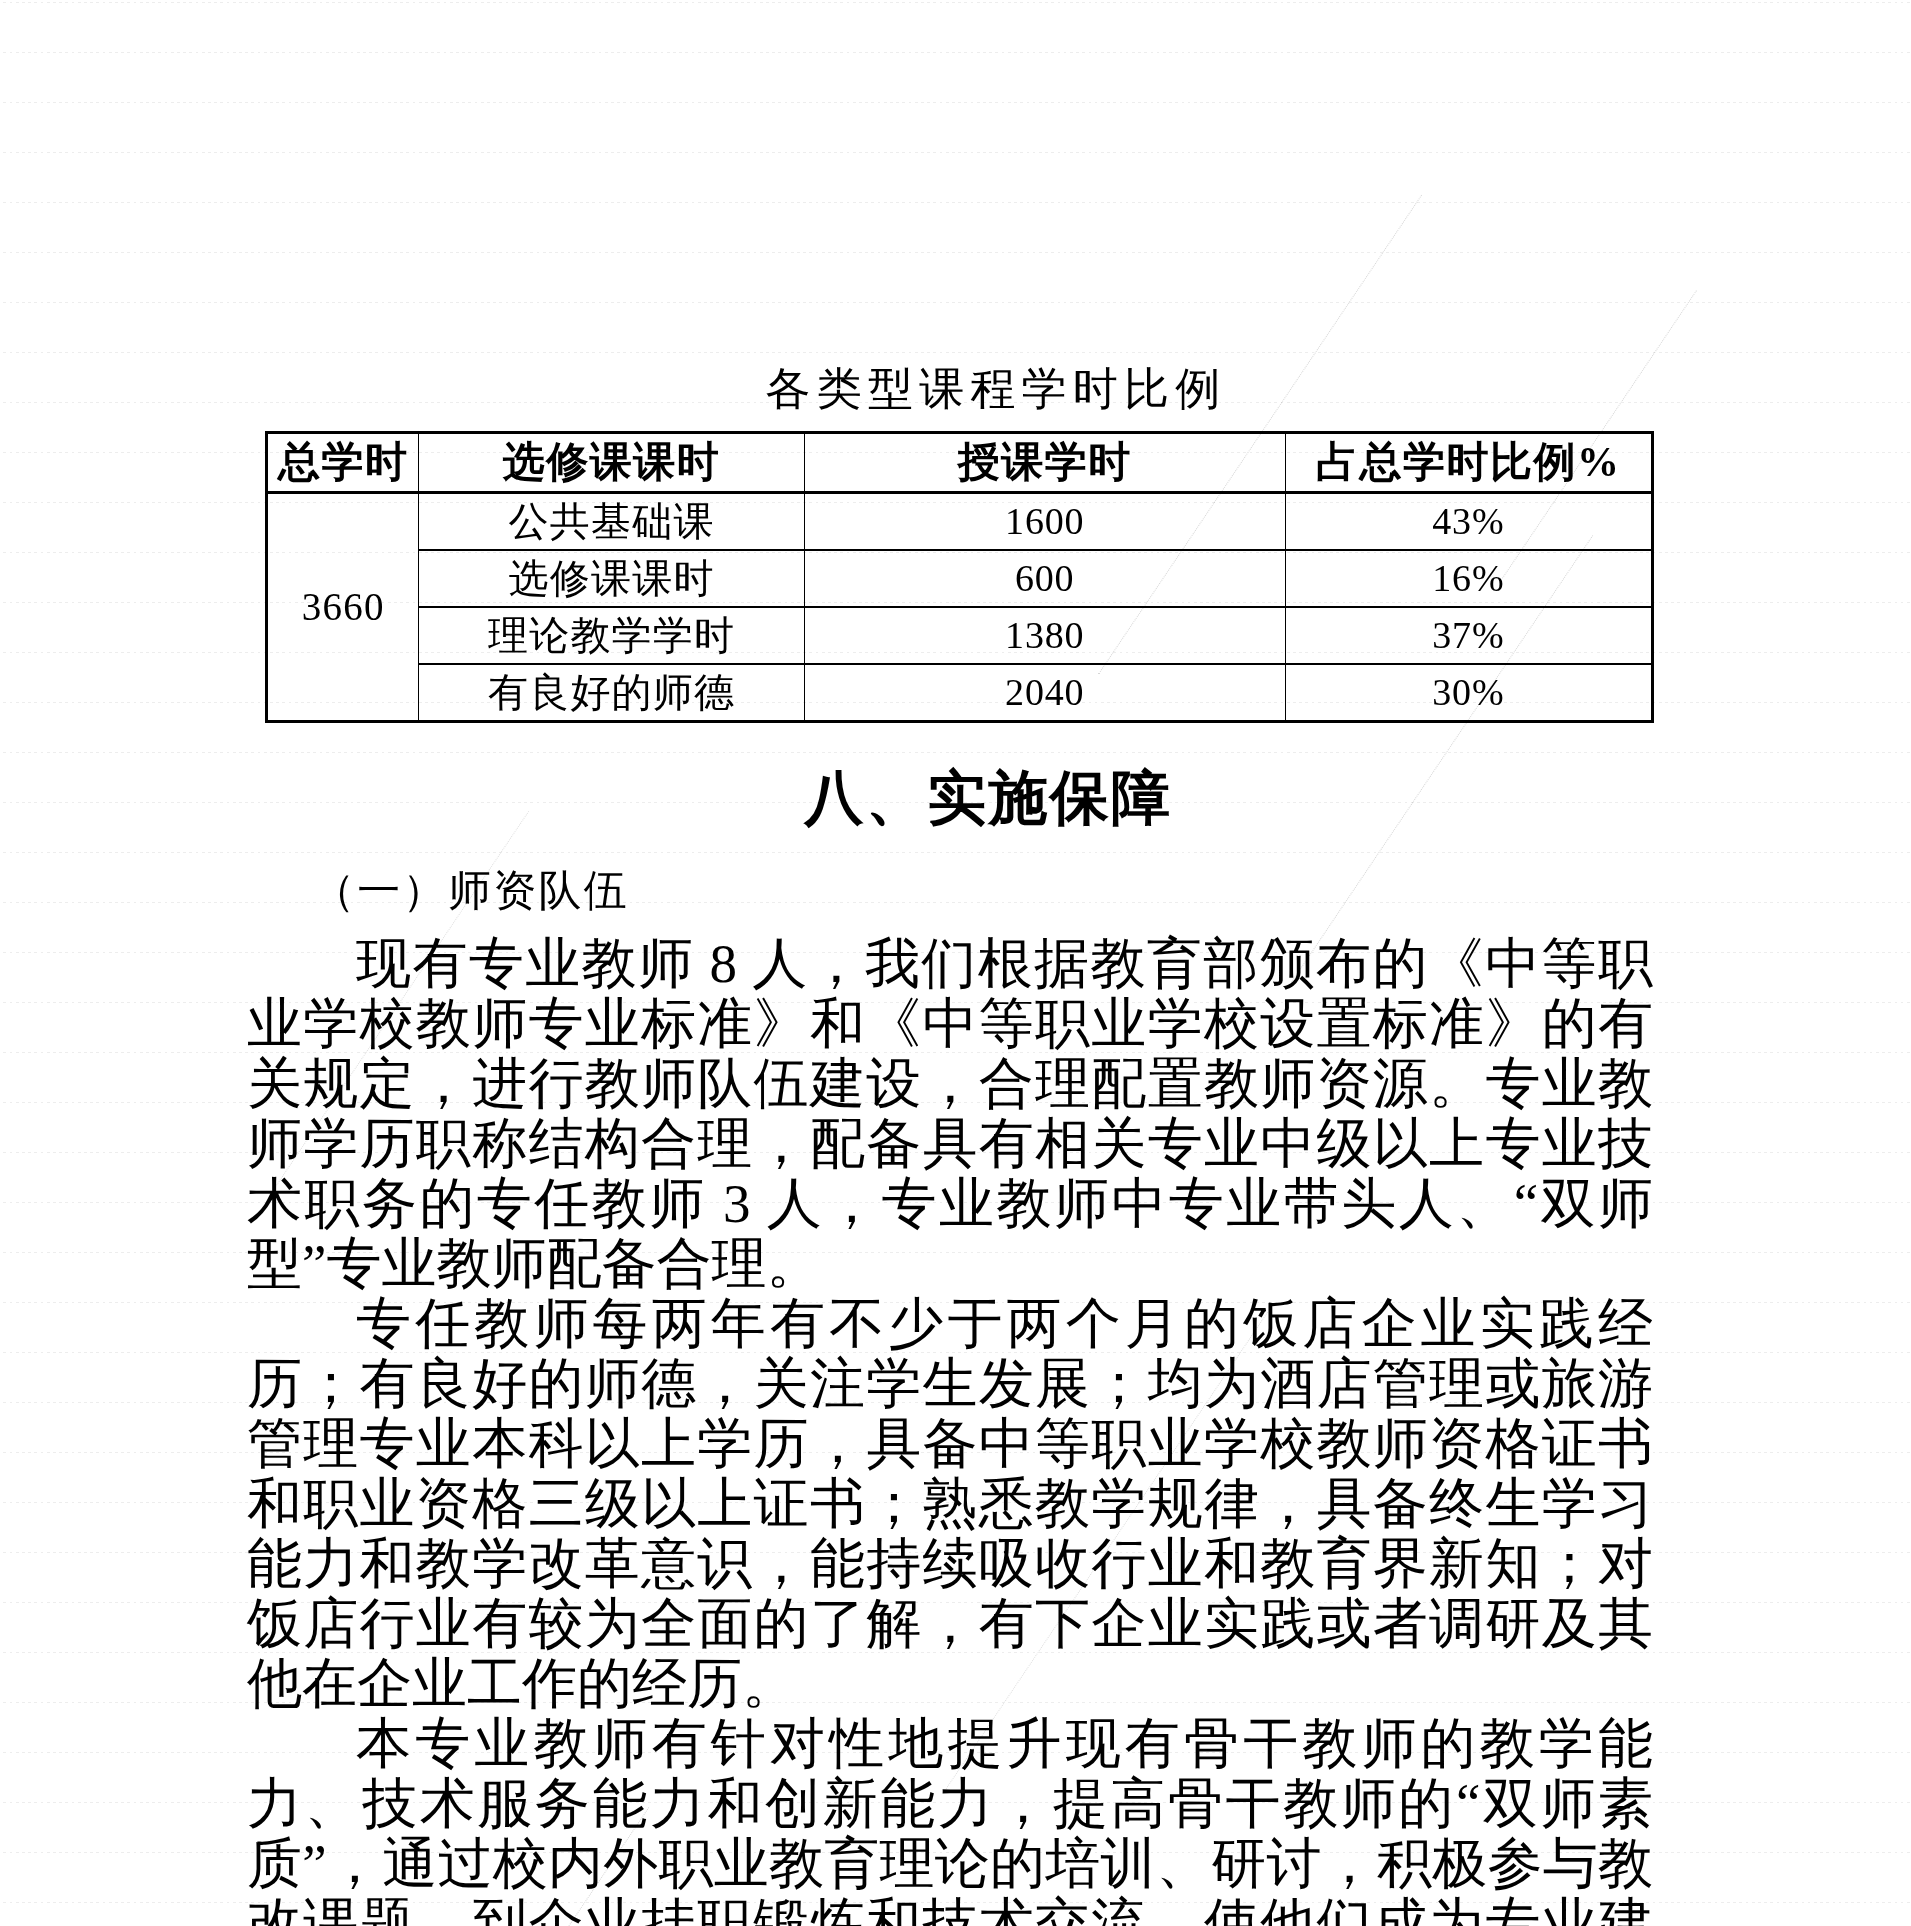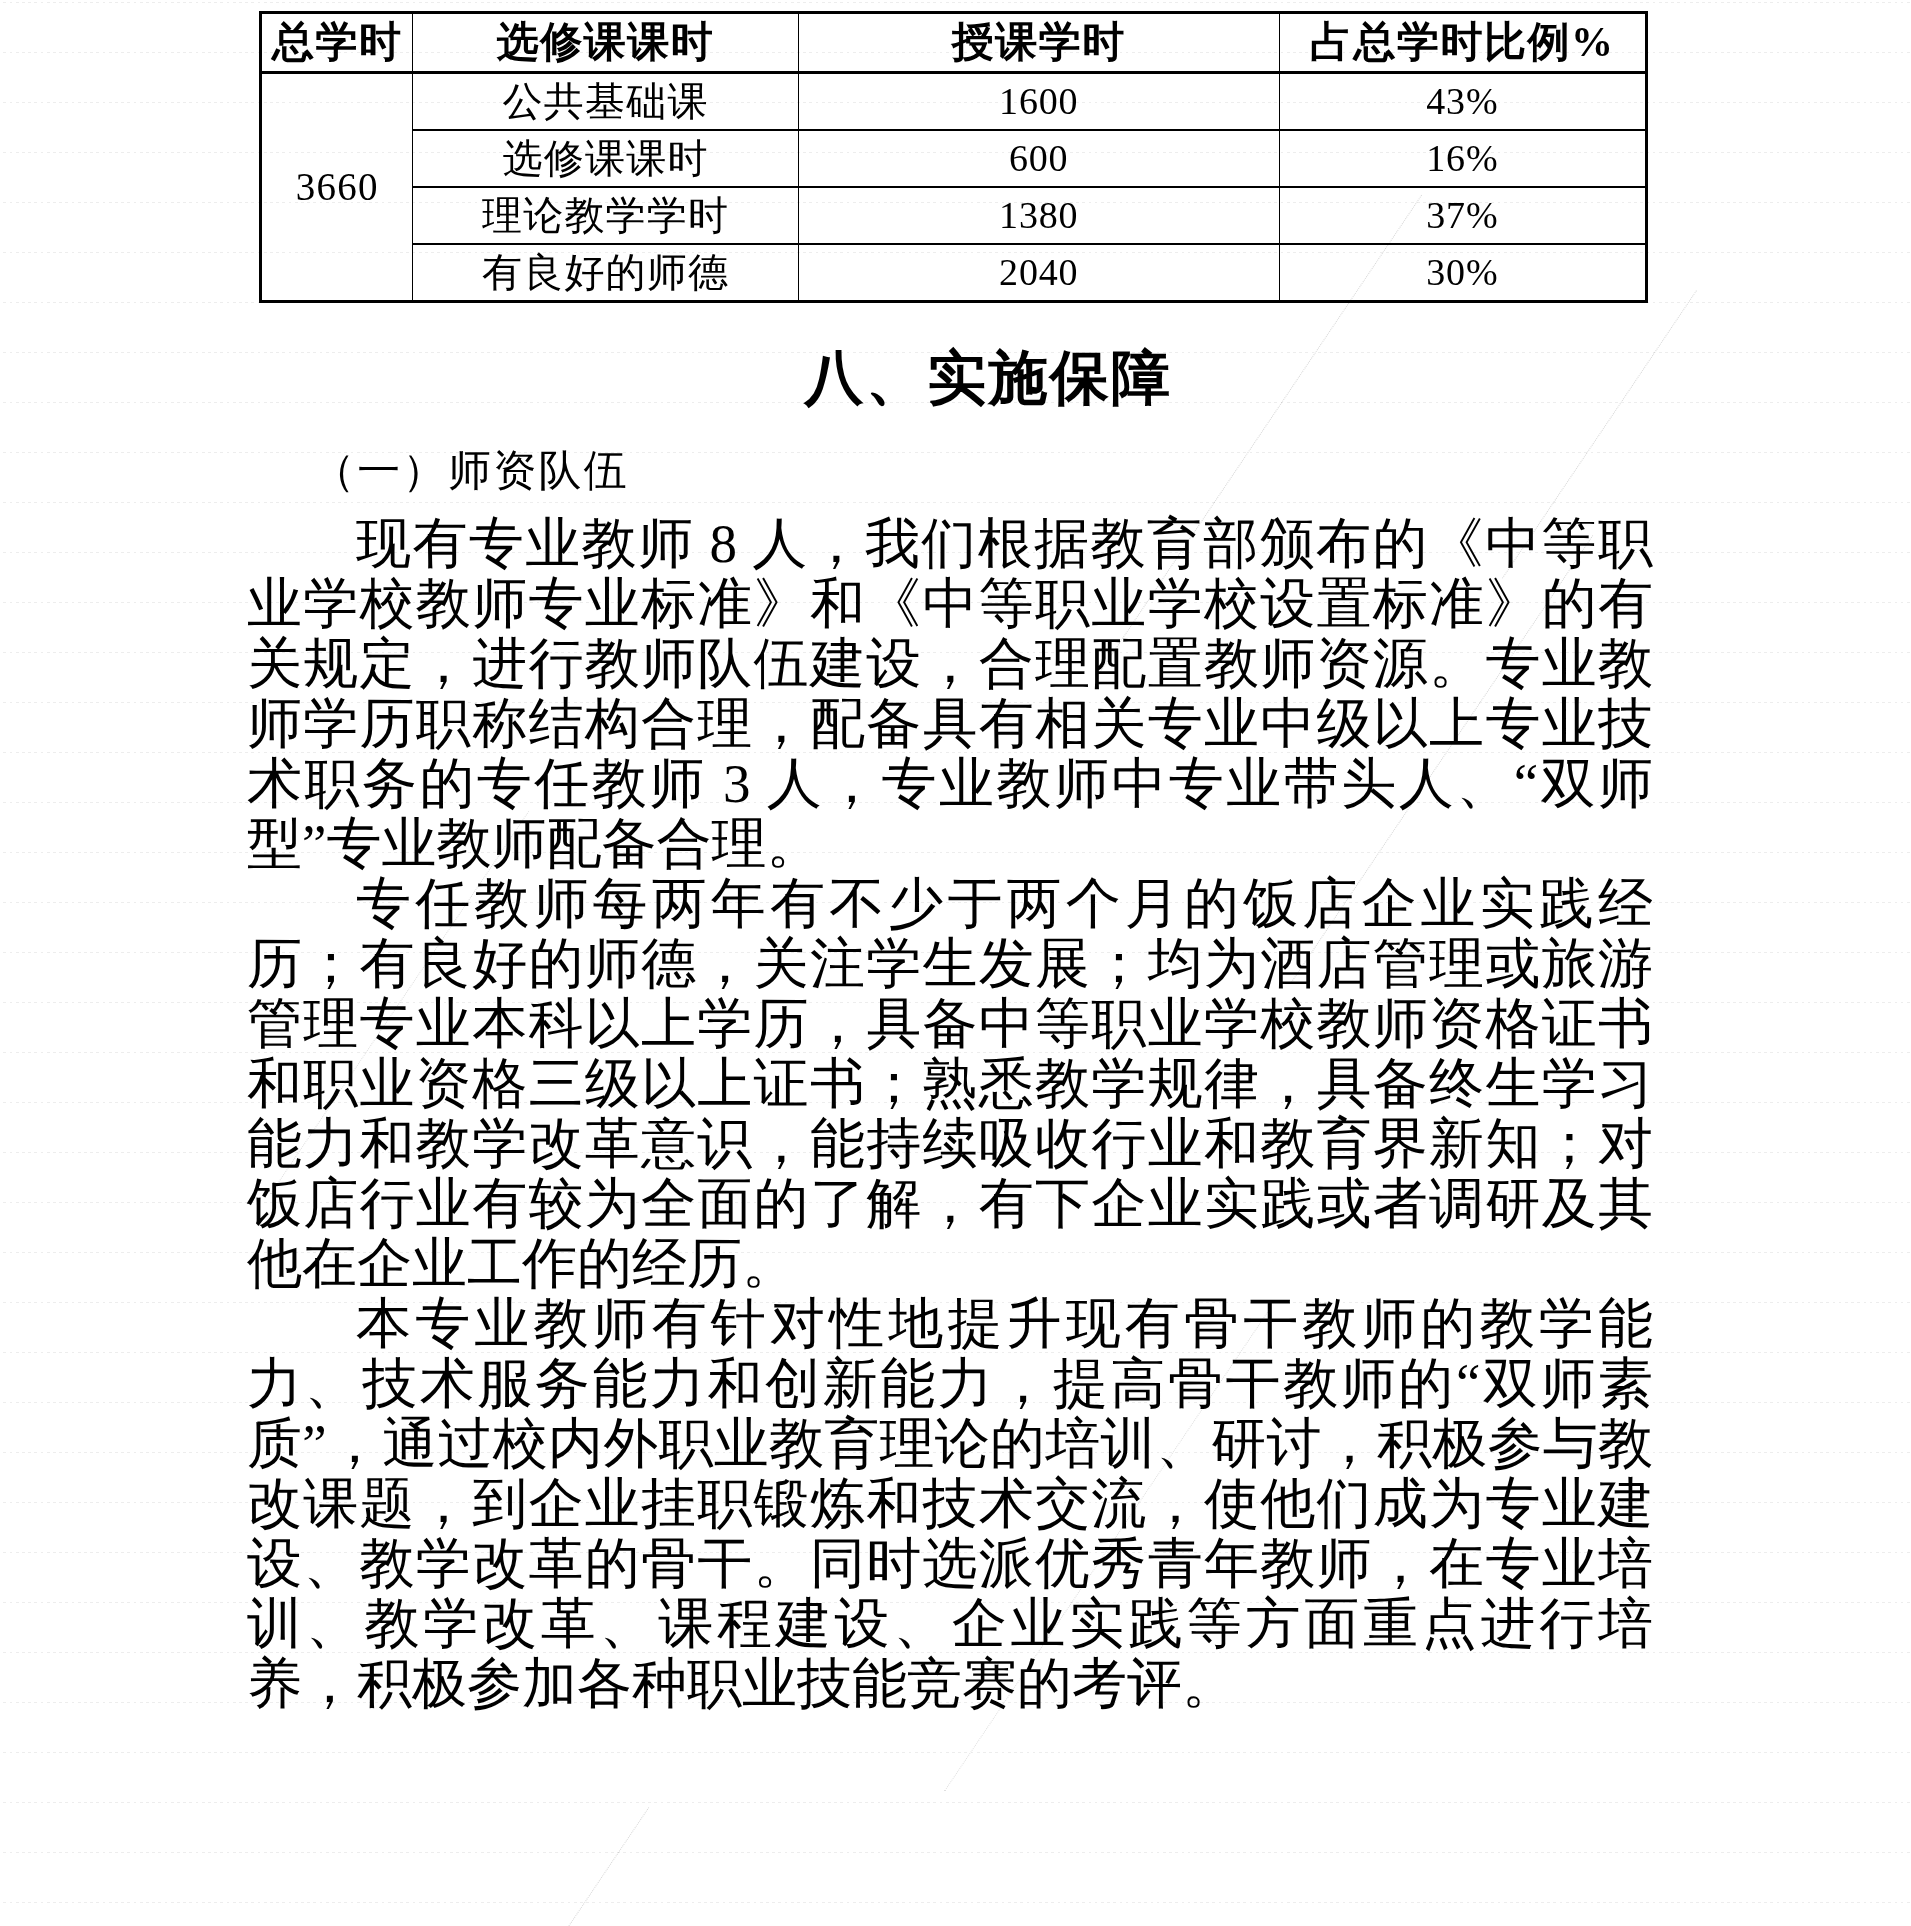--- a/index.html
+++ b/index.html
@@ -30,21 +30,21 @@
     margin-left: 92px;
     text-align: center;
     font-size: 45px;
     font-weight: 400;
     letter-spacing: 6.2px;
     line-height: 62px;
     white-space: nowrap;
   }
   table.hours-table {
     margin-top: 10.8px;
-    margin-left: 12px;
+    margin-left: 18px;
     width: 1389px;
     border-collapse: collapse;
     table-layout: fixed;
     border: 3.5px solid #000;
   }
   .hours-table col.c1 { width: 11.0%; }
   .hours-table col.c2 { width: 27.8%; }
   .hours-table col.c3 { width: 34.7%; }
   .hours-table col.c4 { width: 26.5%; }
   .hours-table th, .hours-table td {
@@ -117,20 +117,21 @@
 <div class="streak s1"></div>
 <div class="streak s2"></div>
 <div class="streak s3"></div>
 <div class="streak s4"></div>
 <div class="streak s5"></div>
 
 <div class="streak s7"></div>
 
 <div class="content">
 
+  <div class="doc-title">各类型课程学时比例</div>
 
   <table class="hours-table">
     <colgroup>
       <col class="c1">
         <col class="c2">
         <col class="c3">
         <col class="c4">
     </colgroup>
     <thead>
       <tr>

